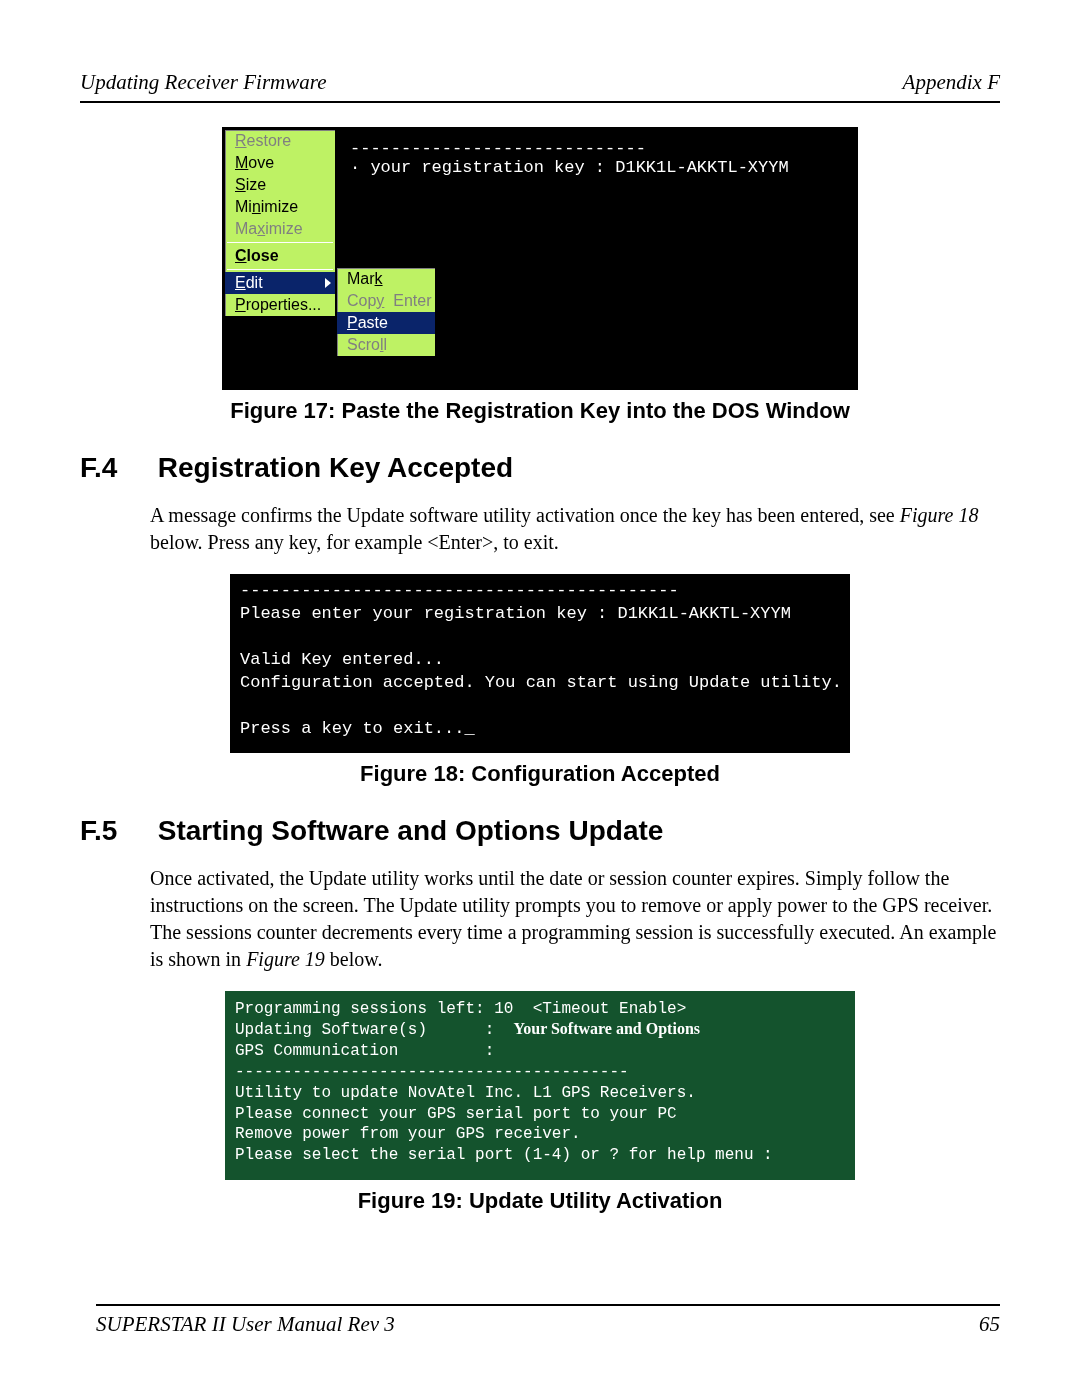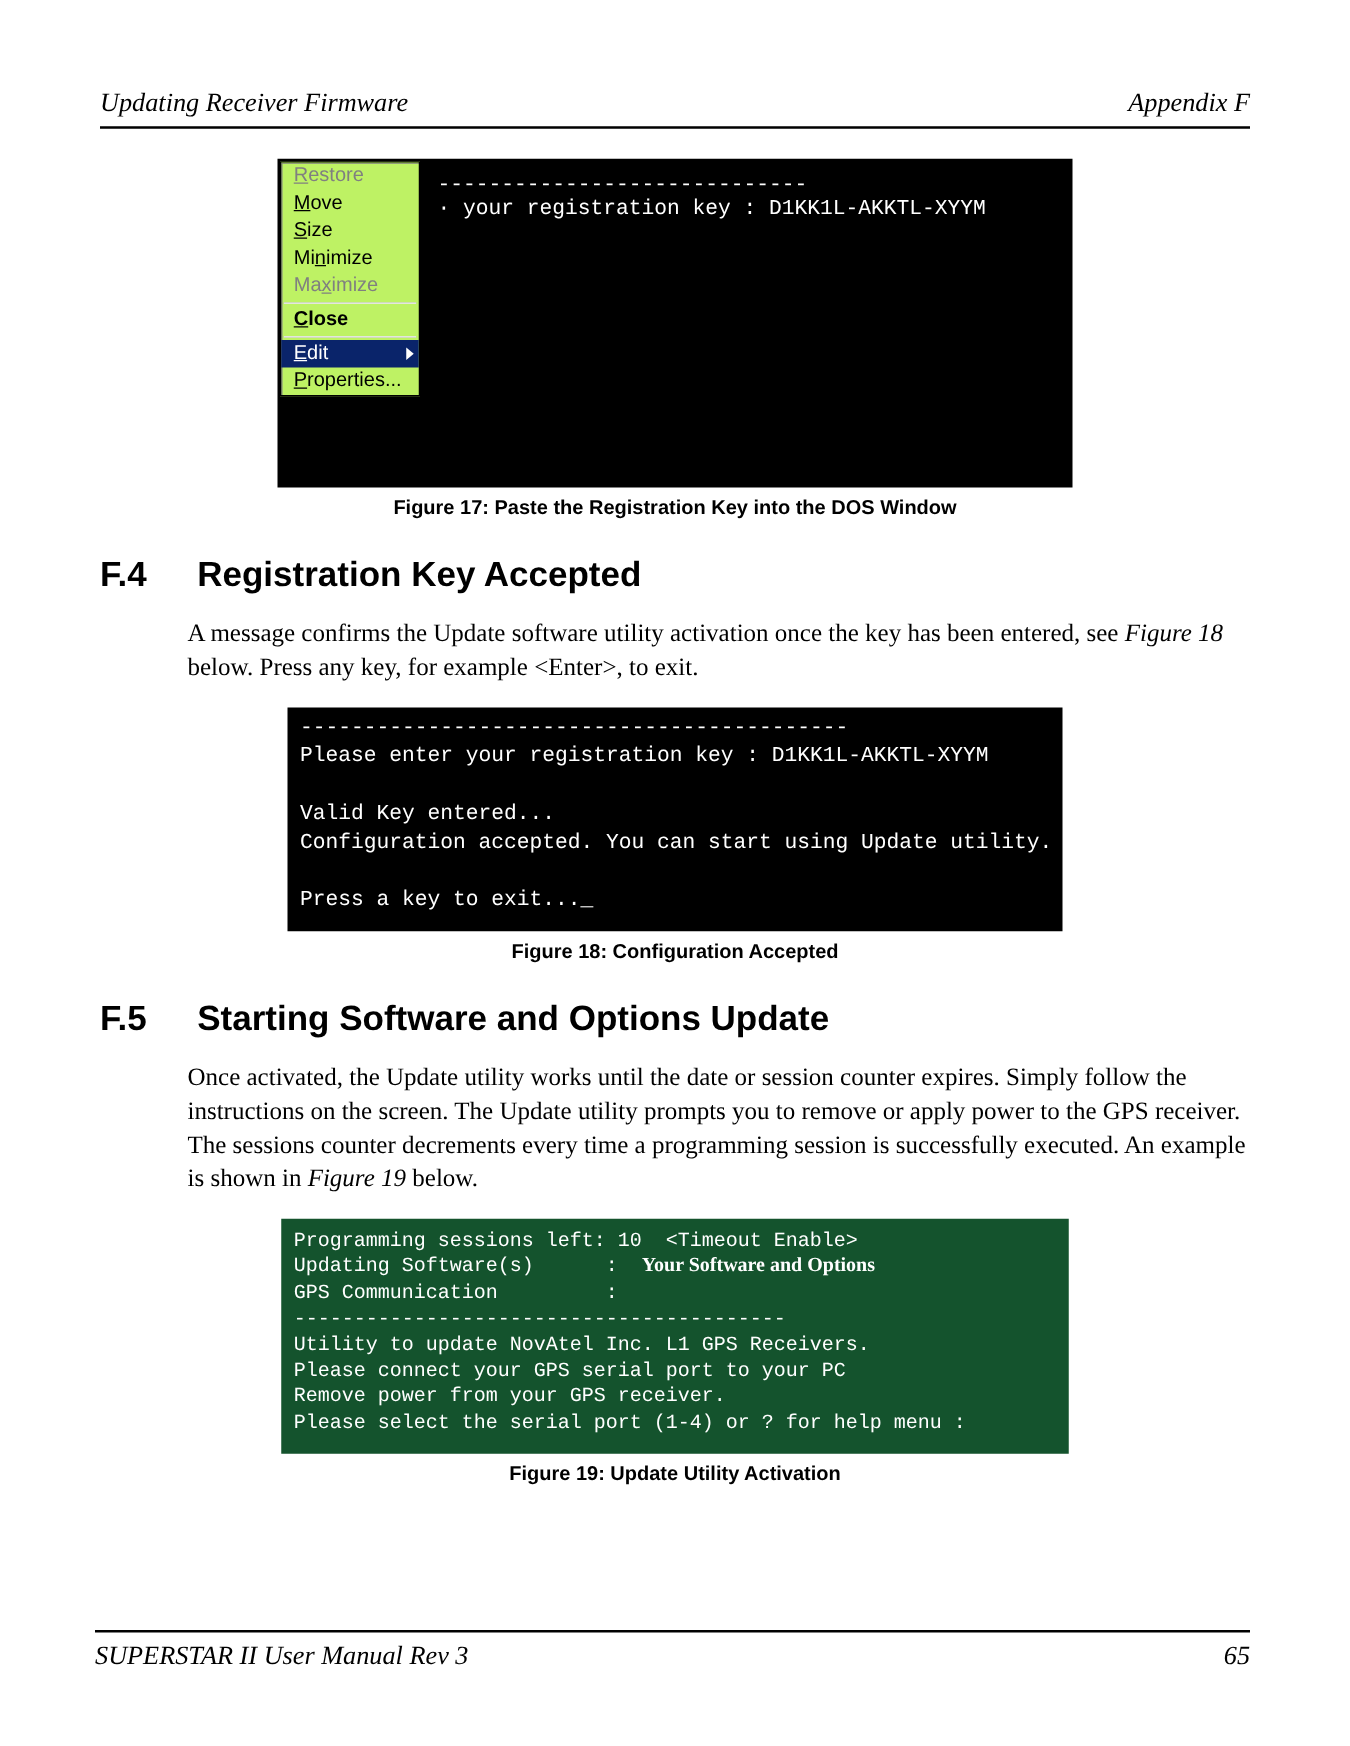--- a/index.html
+++ b/index.html
@@ -16,35 +16,35 @@
     display: flex;
     justify-content: space-between;
     font-style: italic;
     font-size: 21px;
     border-bottom: 2px solid #000;
     padding-bottom: 6px;
     margin-bottom: 24px;
   }
   .footer-row {
     position: absolute;
-    left: 76px;
+    left: 96px;
     right: 80px;
     bottom: 60px;
     display: flex;
     justify-content: space-between;
     font-style: italic;
     font-size: 21px;
     border-top: 2px solid #000;
     padding-top: 6px;
   }
   .fig-wrap { text-align: center; }
   .fig-caption {
     font-family: Arial, Helvetica, sans-serif;
     font-weight: bold;
-    font-size: 16px;
+    font-size: 22px;
     margin-top: 8px;
     margin-bottom: 28px;
   }
   h2.section {
     font-family: Arial, Helvetica, sans-serif;
     font-weight: bold;
     font-size: 28px;
     margin: 16px 0 18px 0;
   }
   h2.section .secnum { display:inline-block; width: 70px; }
@@ -153,20 +153,26 @@
       <div class="item"><span class="u">S</span><span>ize</span></div>
       <div class="item"><span>Mi</span><span class="u">n</span><span>imize</span></div>
       <div class="item disabled"><span>Ma</span><span class="u">x</span><span>imize</span></div>
       <div class="sep"></div>
       <div class="item" style="font-weight:bold"><span class="u">C</span><span>lose</span></div>
       <div class="sep"></div>
       <div class="item selected"><span class="u">E</span><span>dit</span><span class="arrow"></span></div>
       <div class="item"><span class="u">P</span><span>roperties...</span></div>
     </div>
 
+    <div class="ctxmenu sub">
+      <div class="item"><span>Mar</span><span class="u">k</span></div>
+      <div class="item disabled"><span>Cop</span><span class="u">y</span>&nbsp;&nbsp;<span>Enter</span></div>
+      <div class="item selected"><span class="u">P</span><span>aste</span></div>
+      <div class="item disabled"><span>Scro</span><span class="u">l</span><span>l</span></div>
+    </div>
   </div>
   <div class="fig-caption">Figure 17: Paste the Registration Key into the DOS Window</div>
 </div>
 
 <h2 class="section">
   <span class="secnum">F.4</span>
   <span>Registration Key Accepted</span>
 </h2>
 <p class="body" style="padding-left:70px;">
   <span>A message confirms the Update software utility activation once the key has been entered, see </span><span class="figref">Figure 18</span><span> below. Press any key, for example &lt;Enter&gt;, to exit.</span>

